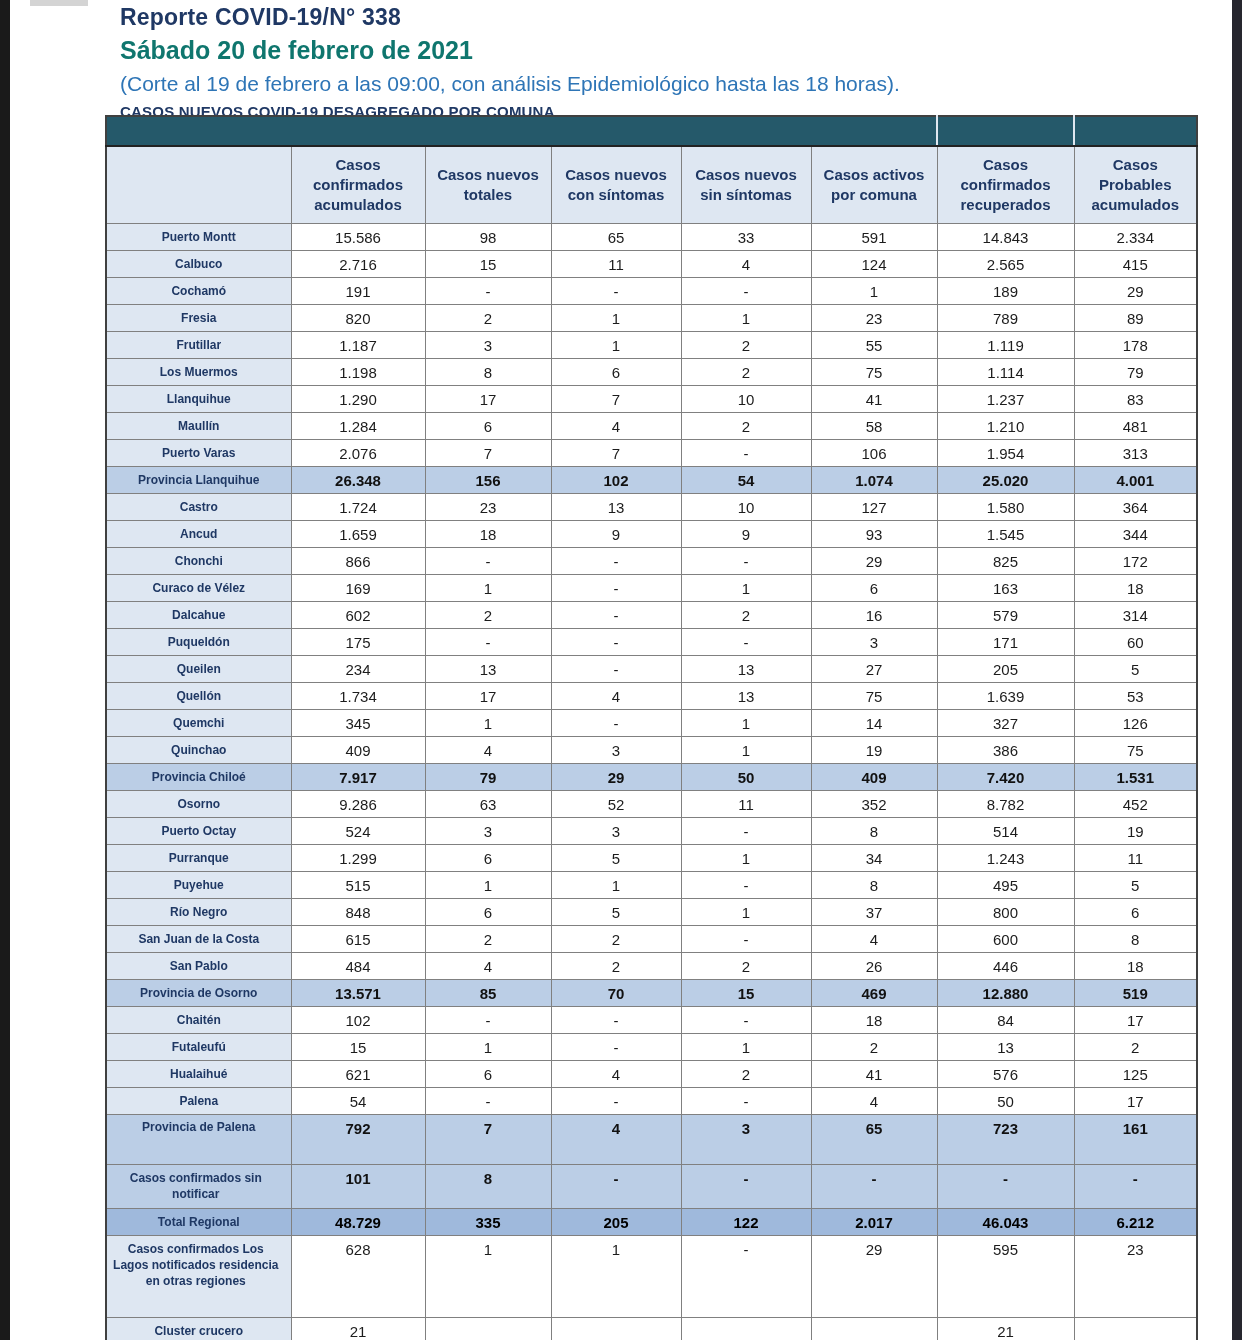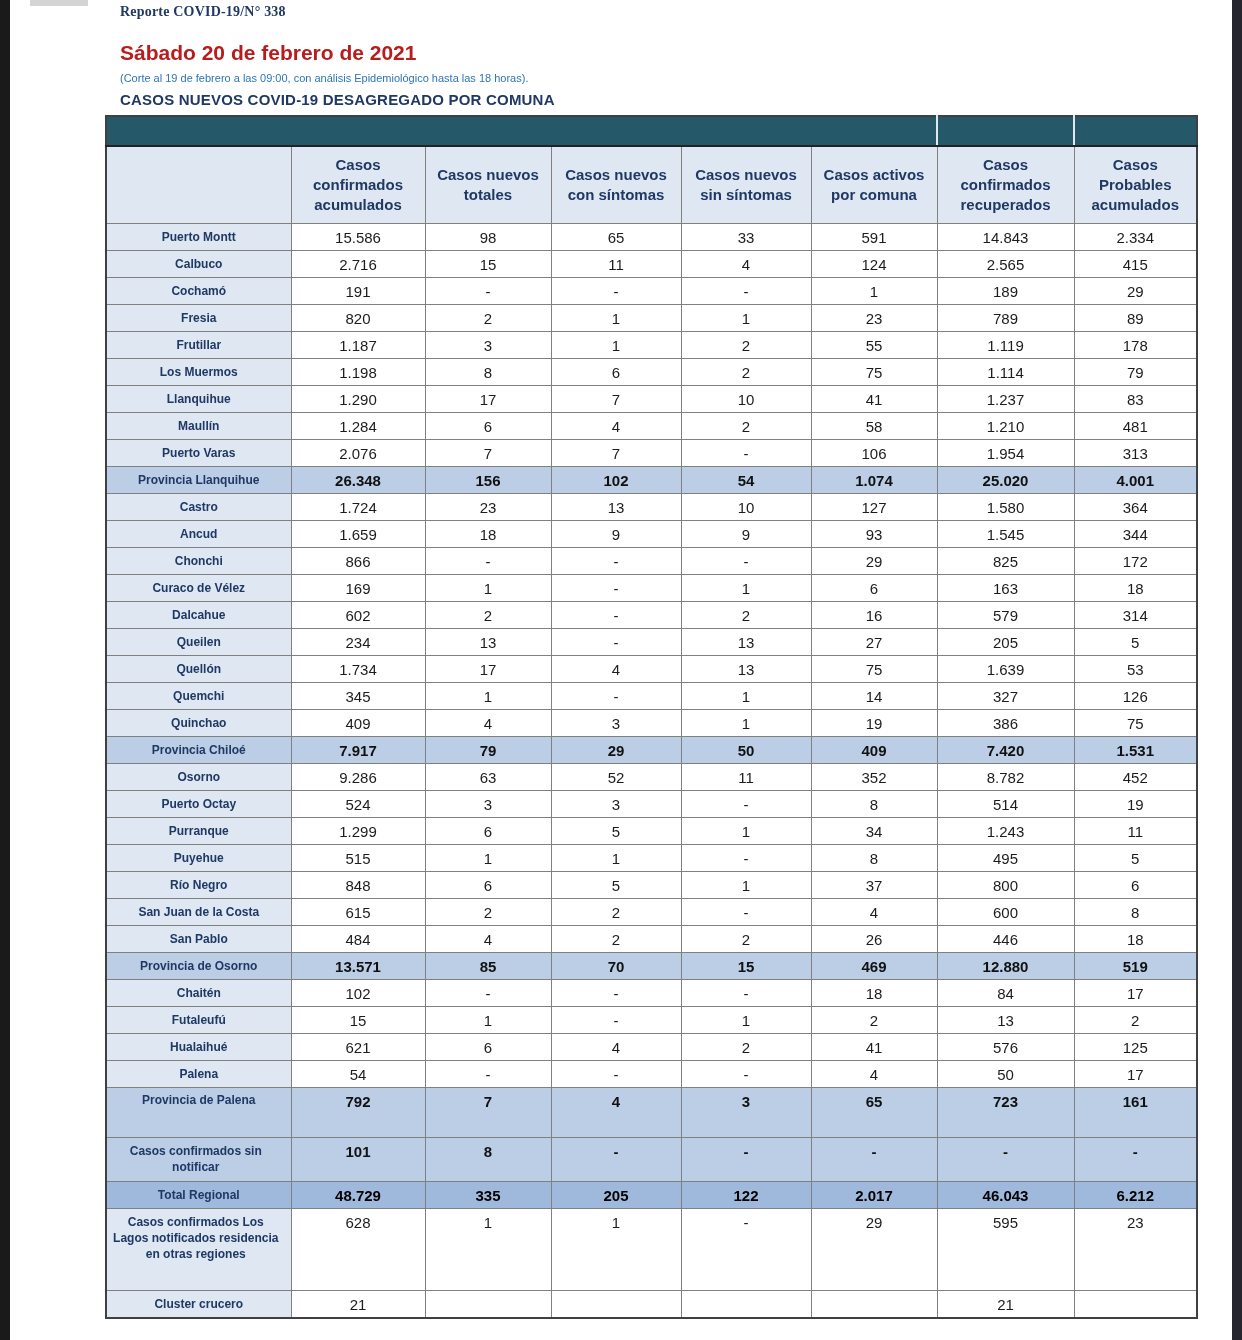--- a/index.html
+++ b/index.html
@@ -8,23 +8,23 @@
     background:#ffffff;
     font-family:"Liberation Sans", sans-serif;
     position:relative;
     overflow:hidden;
   }
   .edge-bar-left{position:absolute;left:0;top:0;width:10px;height:1340px;background:#1a1a1a;}
   .edge-bar-right{position:absolute;left:1232px;top:0;width:10px;height:1340px;background:#26262e;}
   .top-gray-strip{position:absolute;left:30px;top:0;width:58px;height:6px;background:#d4d4d4;}
 
   .report-header{position:absolute;left:120px;top:4px;width:1000px;}
-  .title{font-size:14px;font-weight:bold;color:#1F3864;letter-spacing:0.2px;font-family:Liberation Serif, serif;}
-  .date{font-size:21px;font-weight:bold;color:#b91c1c;margin-top:21px;}
-  .note{font-size:11px;color:#2E75B6;margin-top:7px;}
+  .title{font-size:23px;font-weight:bold;color:#1F3864;letter-spacing:0.2px;}
+  .date{font-size:25px;font-weight:bold;color:#0f766e;margin-top:5px;}
+  .note{font-size:21px;color:#2E75B6;margin-top:7px;}
   .subtitle{font-size:15px;font-weight:bold;color:#1F3864;margin-top:7px;letter-spacing:0.2px;}
 
   table.covid{
     position:absolute;left:105px;top:115px;
     width:1091px;
     border-collapse:collapse;
     table-layout:fixed;
     border:2px solid #404040;
   }
   tr.band td{
@@ -271,20 +271,30 @@
         <td class="rowlabel">Dalcahue</td>
         <td>602</td>
         <td>2</td>
         <td>-</td>
         <td>2</td>
         <td>16</td>
         <td>579</td>
         <td>314</td>
       </tr>
       <tr class="comuna">
+        <td class="rowlabel">Puqueldón</td>
+        <td>175</td>
+        <td>-</td>
+        <td>-</td>
+        <td>-</td>
+        <td>3</td>
+        <td>171</td>
+        <td>60</td>
+      </tr>
+      <tr class="comuna">
         <td class="rowlabel">Queilen</td>
         <td>234</td>
         <td>13</td>
         <td>-</td>
         <td>13</td>
         <td>27</td>
         <td>205</td>
         <td>5</td>
       </tr>
       <tr class="comuna">

